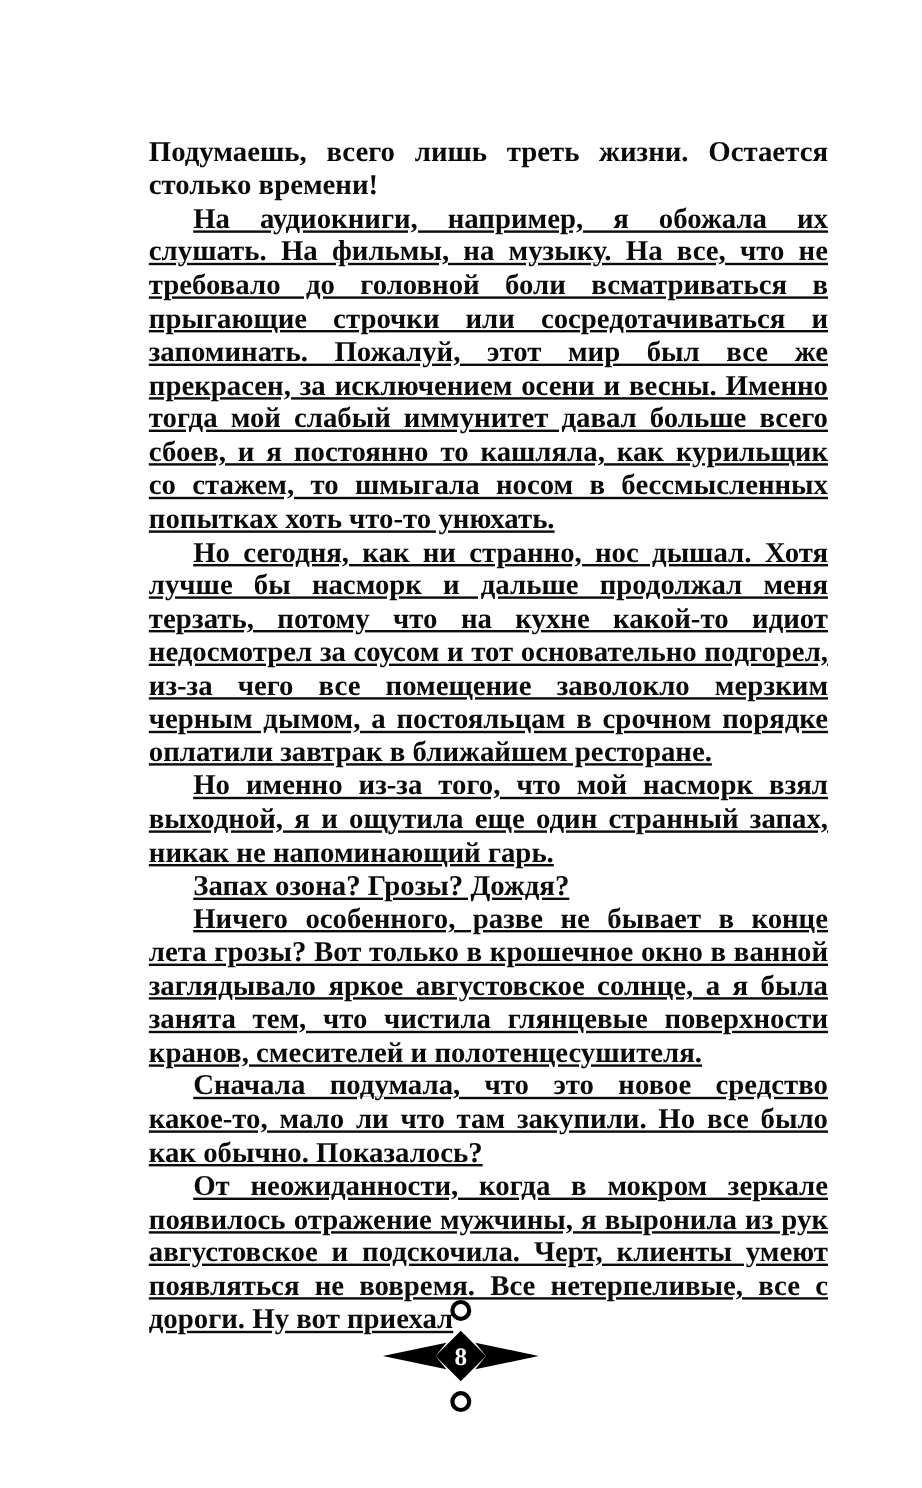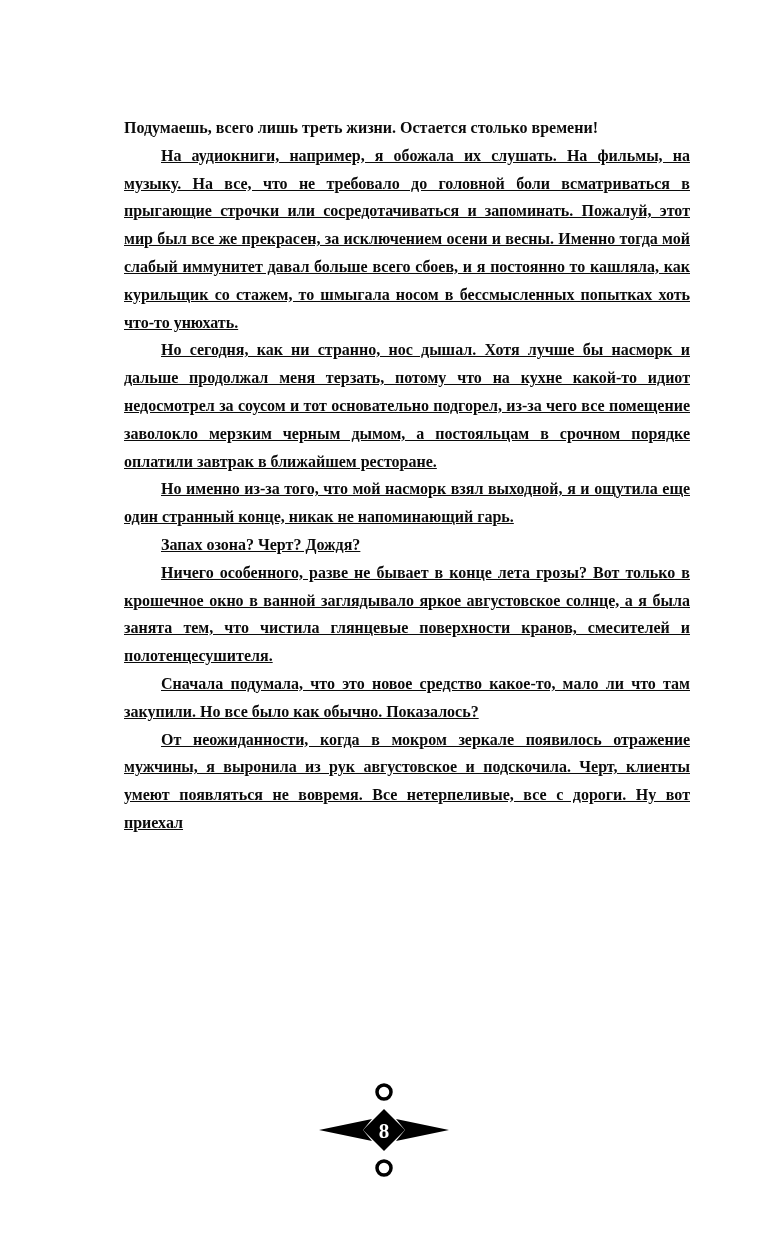--- a/index.html
+++ b/index.html
@@ -14,21 +14,21 @@
     background: #ffffff;
     overflow: hidden;
     font-family: "Liberation Serif", "DejaVu Serif", serif;
   }
   .text-block {
     position: absolute;
     left: 124px;
     top: 114px;
     width: 566px;
     color: #0b0b0b;
-    font-size: 16px;
+    font-size: 24px;
     line-height: 27.8px;
     font-weight: bold;
     text-align: justify;
     hyphens: auto;
     -webkit-hyphens: auto;
   }
   .para {
     margin: 0;
     padding: 0;
   }
@@ -51,22 +51,22 @@
 </style>
 </head>
 <body>
 
 <div class="page">
 
   <div class="text-block">
       <p class="para">Подумаешь, всего лишь треть жизни. Остается столько времени!</p>
       <p class="para indent">На аудиокниги, например, я обожала их слушать. На фильмы, на музыку. На все, что не требовало до головной боли всматриваться в прыгающие строчки или сосредотачиваться и запоминать. Пожалуй, этот мир был все же прекрасен, за исключением осени и весны. Именно тогда мой слабый иммунитет давал больше всего сбоев, и я постоянно то кашляла, как курильщик со стажем, то шмыгала носом в бессмысленных попытках хоть что-то унюхать.</p>
       <p class="para indent">Но сегодня, как ни странно, нос дышал. Хотя лучше бы насморк и дальше продолжал меня терзать, потому что на кухне какой-то идиот недосмотрел за соусом и тот основательно подгорел, из-за чего все помещение заволокло мерзким черным дымом, а постояльцам в срочном порядке оплатили завтрак в ближайшем ресторане.</p>
-      <p class="para indent">Но именно из-за того, что мой насморк взял выходной, я и ощутила еще один странный конце, никак не напоминающий гарь.</p>
-      <p class="para indent">Запах озона? Черт? Дождя?</p>
+      <p class="para indent">Но именно из-за того, что мой насморк взял выходной, я и ощутила еще один странный запах, никак не напоминающий гарь.</p>
+      <p class="para indent">Запах озона? Грозы? Дождя?</p>
       <p class="para indent">Ничего особенного, разве не бывает в конце лета грозы? Вот только в крошечное окно в ванной заглядывало яркое августовское солнце, а я была занята тем, что чистила глянцевые поверхности кранов, смесителей и полотенцесушителя.</p>
       <p class="para indent">Сначала подумала, что это новое средство какое-то, мало ли что там закупили. Но все было как обычно. Показалось?</p>
       <p class="para indent">От неожиданности, когда в мокром зеркале появилось отражение мужчины, я выронила из рук августовское и подскочила. Черт, клиенты умеют появляться не вовремя. Все нетерпеливые, все с дороги. Ну вот приехал</p>
     </div>
 
   <div class="footer">
     <svg width="150" height="96" viewBox="0 0 150 96">
       <circle cx="75" cy="10" r="7" fill="none" stroke="#000" stroke-width="3.5"></circle>
       <polygon points="10,48 63,37 54,48 63,59" fill="#000"></polygon>
       <polygon points="140,48 87,37 96,48 87,59" fill="#000"></polygon>

